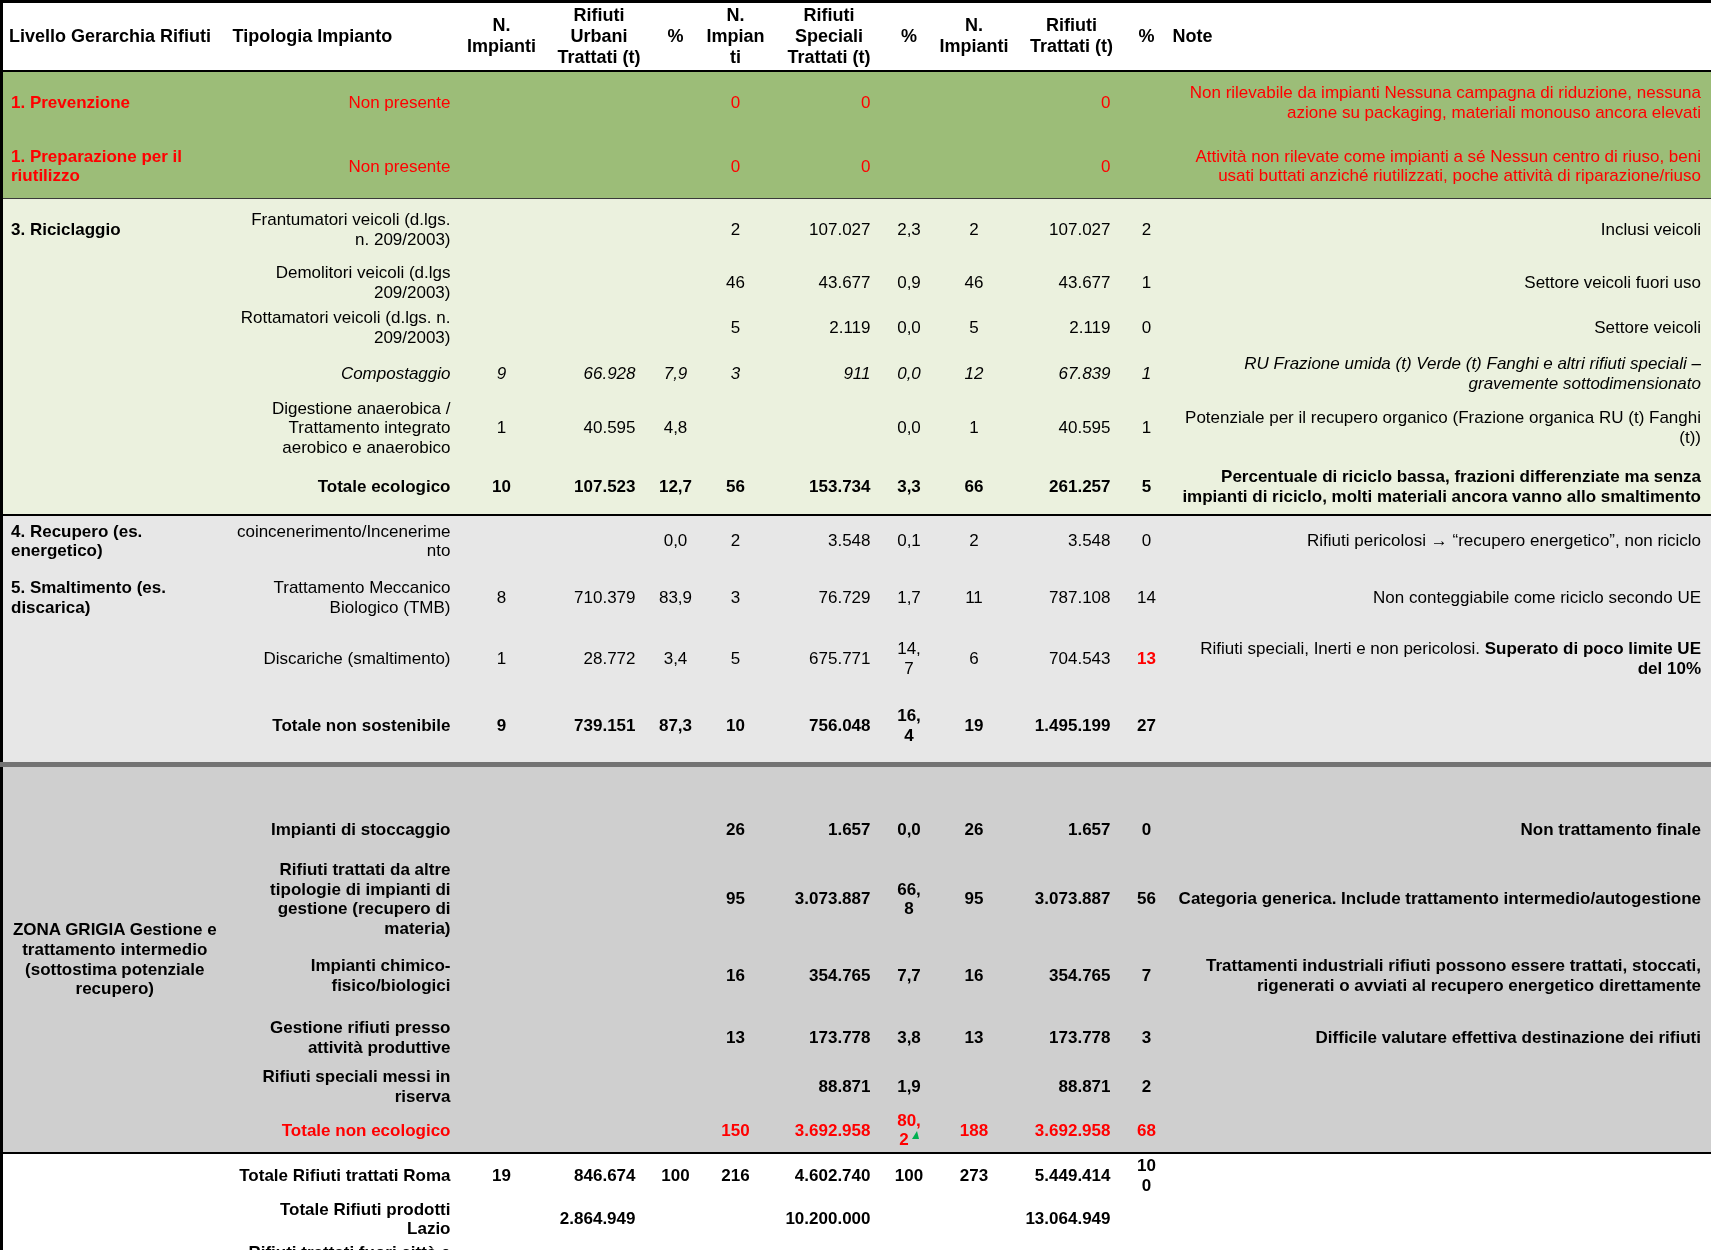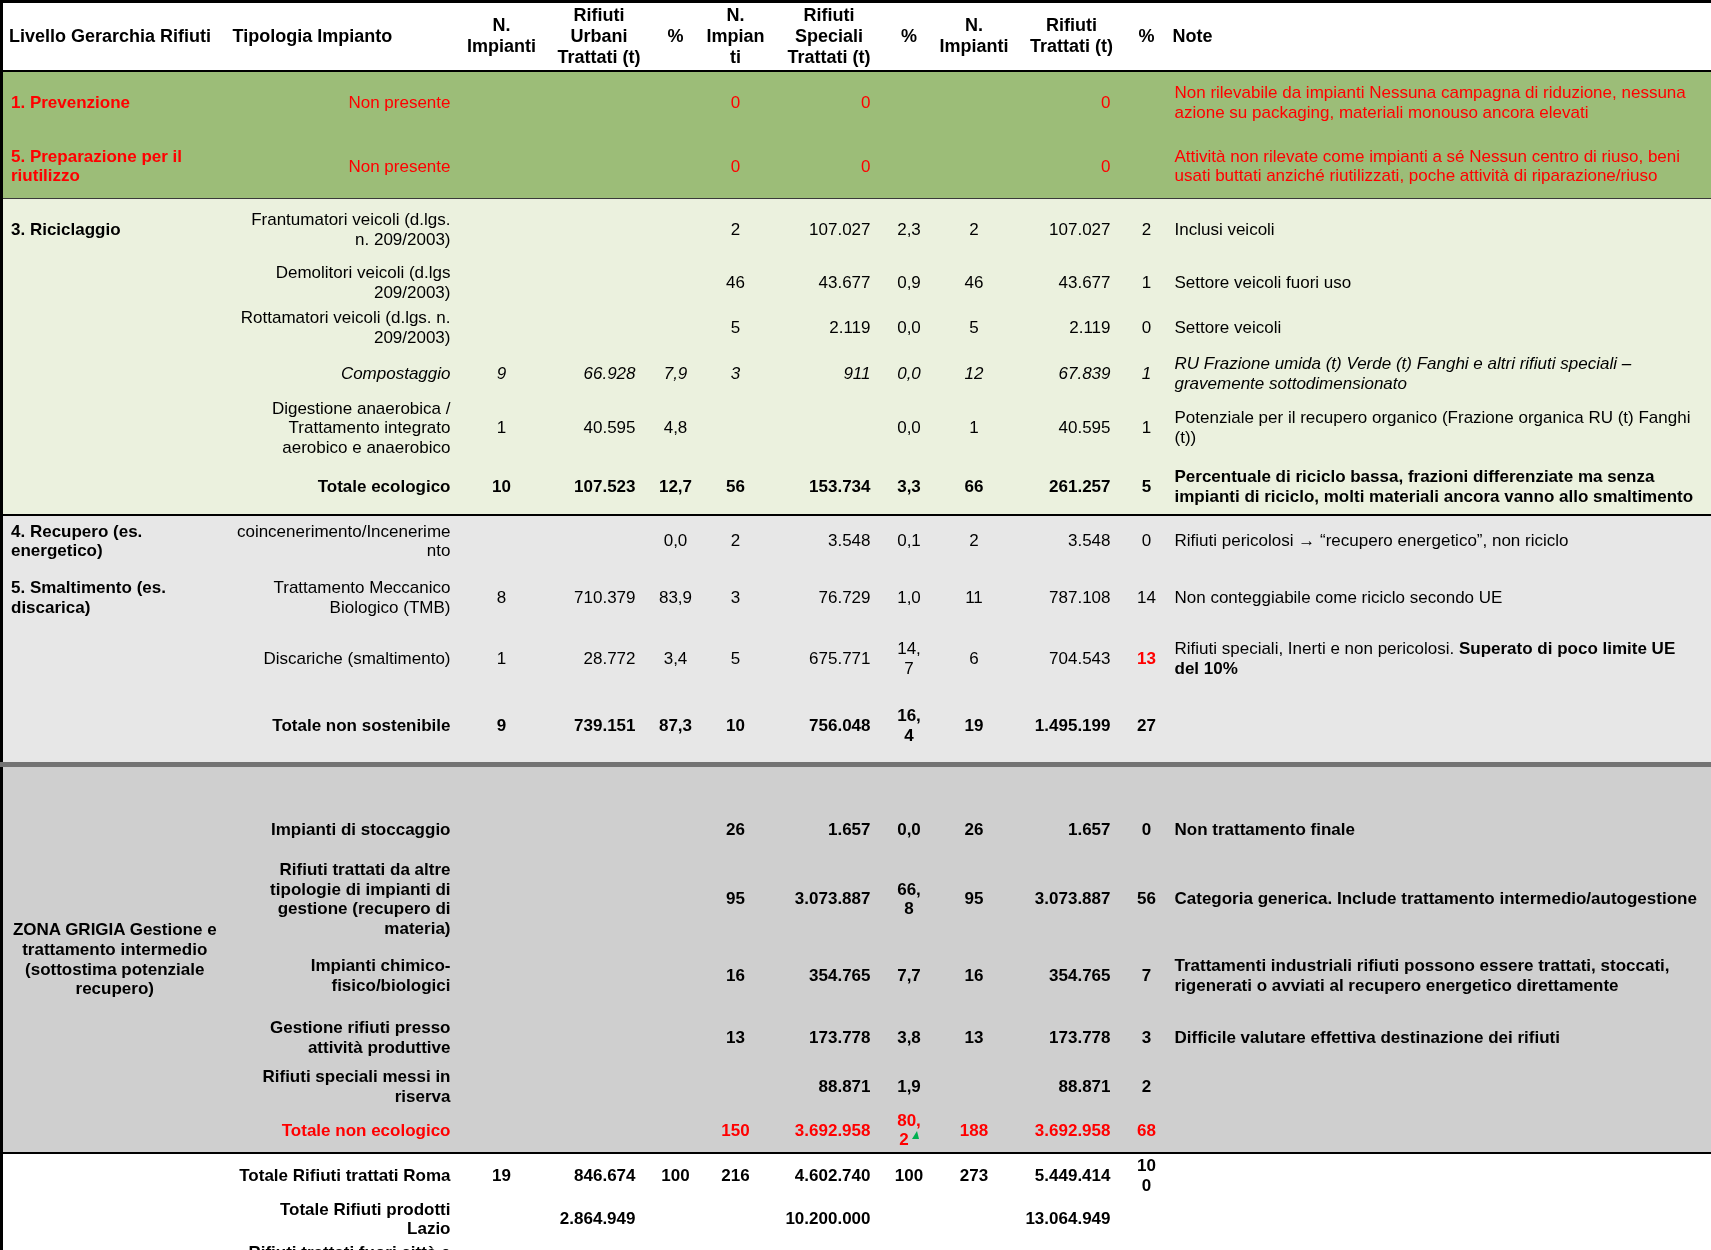--- a/index.html
+++ b/index.html
@@ -24,21 +24,21 @@
   tr.bt-black td{border-top:2px solid var(--line);}
   tr.bt-soft td{border-top:5px solid #737373;}
   
   tr.red td, td.red, span.red{color:var(--red);}
   tr.bold td, td.bold, span.bold{font-weight:bold;}
   
   td.col-livello{text-align:left;padding-left:8px;}
   td.col-tipologia{text-align:right;padding-left:8px;}
   td.col-n1,td.col-p1,td.col-n2,td.col-p2,td.col-n3,td.col-p3{text-align:center;}
   td.col-urbani,td.col-speciali,td.col-trattati{text-align:right;padding-right:16px;}
-  td.col-note{text-align:left;padding-left:8px;padding-right:10px;}
+  td.col-note{text-align:right;padding-left:8px;padding-right:10px;}
   td.zona{text-align:center;vertical-align:middle;font-weight:bold;padding:0 4px;}
   .comment-marker{display:inline-block;width:0;height:0;border-left:5px solid transparent;border-right:2px solid transparent;border-bottom:8px solid var(--marker);margin-left:3px;vertical-align:super;}
 </style>
 </head>
 <body>
 
 <table>
   <colgroup>
     <col style="width:225px">
       <col style="width:230px">
@@ -78,21 +78,21 @@
         <td class="col-p1"></td>
         <td class="col-n2"><span>0</span></td>
         <td class="col-speciali"><span>0</span></td>
         <td class="col-p2"></td>
         <td class="col-n3"></td>
         <td class="col-trattati"><span>0</span></td>
         <td class="col-p3"></td>
         <td class="col-note"><span>Non rilevabile da impianti Nessuna campagna di riduzione, nessuna azione su packaging, materiali monouso ancora elevati</span></td>
       </tr>
       <tr class="band-a red" style="height: 64px;">
-        <td class="col-livello bold"><span>5. Preparazione per il riutilizzo</span></td>
+        <td class="col-livello bold"><span>1. Preparazione per il riutilizzo</span></td>
         <td class="col-tipologia"><span>Non presente</span></td>
         <td class="col-n1"></td>
         <td class="col-urbani"></td>
         <td class="col-p1"></td>
         <td class="col-n2"><span>0</span></td>
         <td class="col-speciali"><span>0</span></td>
         <td class="col-p2"></td>
         <td class="col-n3"></td>
         <td class="col-trattati"><span>0</span></td>
         <td class="col-p3"></td>
@@ -197,21 +197,21 @@
         <td class="col-note"><span>Rifiuti pericolosi → “recupero energetico”, non riciclo</span></td>
       </tr>
       <tr class="band-c" style="height: 62px;">
         <td class="col-livello bold"><span>5. Smaltimento (es. discarica)</span></td>
         <td class="col-tipologia"><span>Trattamento Meccanico Biologico (TMB)</span></td>
         <td class="col-n1"><span>8</span></td>
         <td class="col-urbani"><span>710.379</span></td>
         <td class="col-p1"><span>83,9</span></td>
         <td class="col-n2"><span>3</span></td>
         <td class="col-speciali"><span>76.729</span></td>
-        <td class="col-p2"><span>1,0</span></td>
+        <td class="col-p2"><span>1,7</span></td>
         <td class="col-n3"><span>11</span></td>
         <td class="col-trattati"><span>787.108</span></td>
         <td class="col-p3"><span>14</span></td>
         <td class="col-note"><span>Non conteggiabile come riciclo secondo UE</span></td>
       </tr>
       <tr class="band-c" style="height: 60px;">
         <td class="col-livello"></td>
         <td class="col-tipologia"><span>Discariche (smaltimento)</span></td>
         <td class="col-n1"><span>1</span></td>
         <td class="col-urbani"><span>28.772</span></td>

